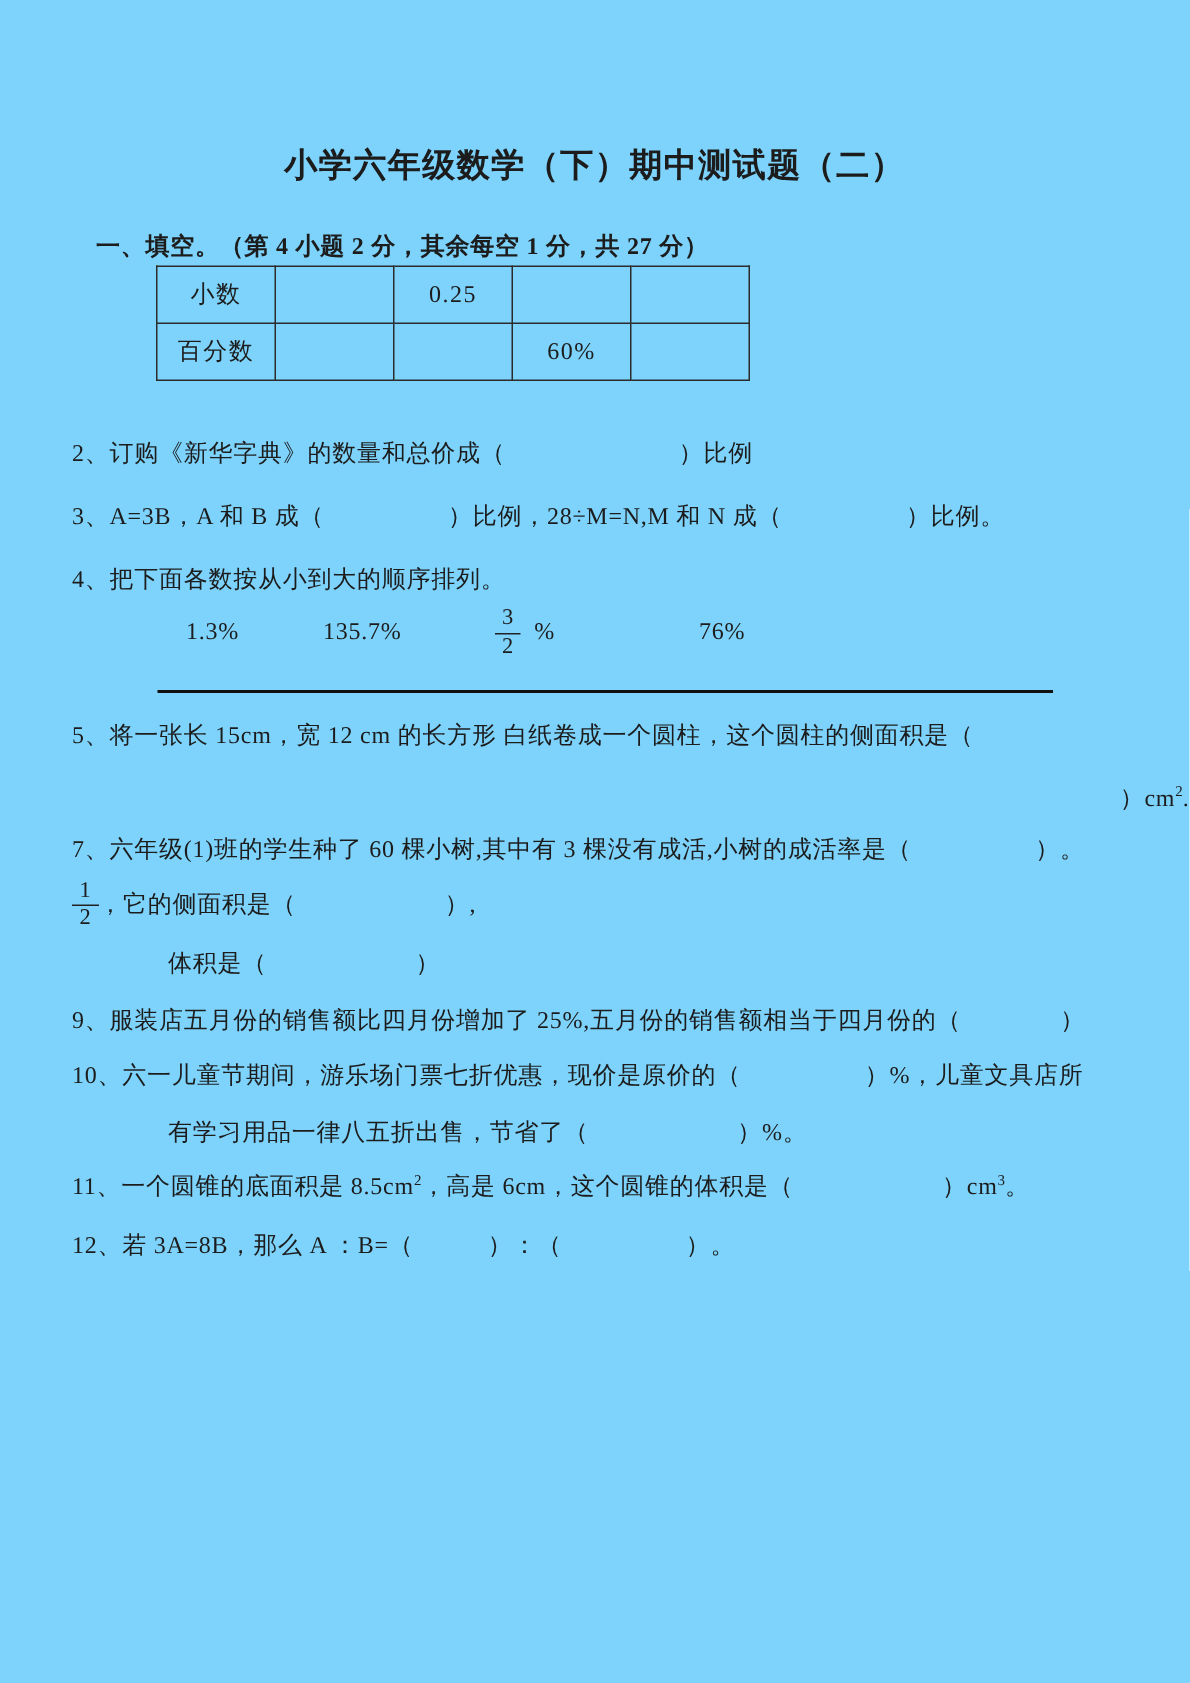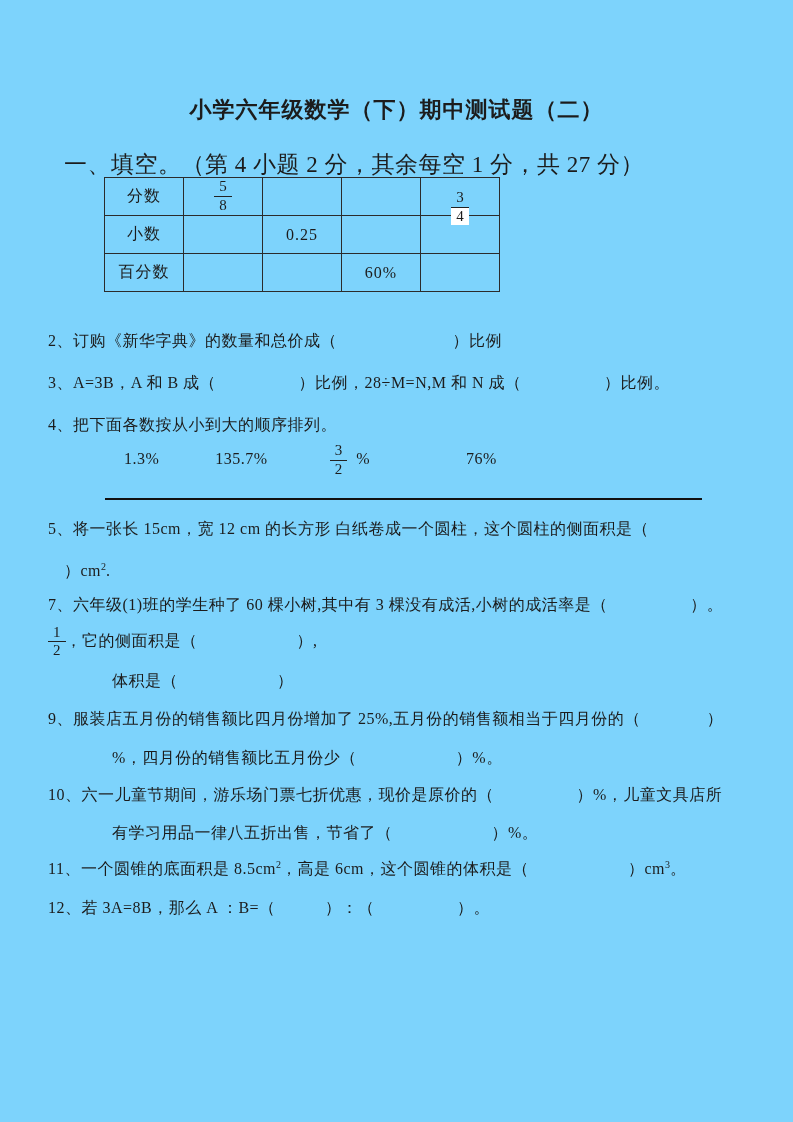--- a/index.html
+++ b/index.html
@@ -15,23 +15,23 @@
   .title{
     margin-top:95px;
     text-align:center;
     font-size:22px;
     line-height:29px;
     font-weight:bold;
     letter-spacing:1px;
   }
   .section-heading{
     margin:29px 0 0 64px;
-    font-size:23px;
+    font-size:16px;
     line-height:24px;
-    font-weight:normal;
+    font-weight:bold;
     letter-spacing:0.5px;
   }
   .line{
     margin-left:48px;
     font-size:16px;
     line-height:21px;
     letter-spacing:0.5px;
     white-space:nowrap;
   }
   .q1-label{margin-top:22px;margin-left:96px;}
@@ -69,21 +69,21 @@
   .values-row .v4{margin-left:96px;}
   .divider{
     margin:20px 0 0 105px;
     width:597px;
     border-top:2px solid #111;
   }
   .q2{margin-top:38px;}
   .q3{margin-top:21px;}
   .q4{margin-top:21px;}
   .q5l1{margin-top:18px;}
-  .q5l2{margin-top:21px;margin-left:64px;}
+  .q5l2{margin-top:21px;margin-left:64px;text-align:right;}
   .q6{margin-top:15px;}
   .q7{margin-top:13px;}
   .q8l1{margin-top:10px;}
   .q8l2{margin-top:11px;margin-left:112px;}
   .q9l1{margin-top:17px;}
   .q9l2{margin-top:18px;margin-left:112px;}
   .q10l1{margin-top:16px;}
   .q10l2{margin-top:17px;margin-left:112px;}
   .q11{margin-top:15px;}
   .q12{margin-top:18px;}
@@ -93,31 +93,20 @@
 
 <div class="page">
 
   <div class="title">小学六年级数学（下）期中测试题（二）</div>
 
   <div class="section-heading">一、填空。（第 4 小题 2 分，其余每空 1 分，共 27 分）</div>
 
 
   <table class="conv">
     <tbody>
-      <tr>
-        <td>分数</td>
-        <td>
-          <span class="frac"><span class="num">5</span><span class="den">8</span></span>
-        </td>
-        <td></td>
-        <td></td>
-        <td>
-          <span class="frac frac-straddle"><span class="num">3</span><span class="den">4</span></span>
-        </td>
-      </tr>
       <tr>
         <td>小数</td>
         <td></td>
         <td>0.25</td>
         <td></td>
         <td></td>
       </tr>
       <tr>
         <td>百分数</td>
         <td></td>
@@ -147,21 +136,20 @@
 
 
   <div class="line q7">7、六年级(1)班的学生种了 60 棵小树,其中有 3 棵没有成活,小树的成活率是（　　　　　）。</div>
 
   <div class="line q8l1">
     <span class="frac"><span class="num">1</span><span class="den">2</span></span><span>，它的侧面积是（　　　　　　）,</span>
   </div>
   <div class="line q8l2">体积是（　　　　　　）</div>
 
   <div class="line q9l1">9、服装店五月份的销售额比四月份增加了 25%,五月份的销售额相当于四月份的（　　　　）</div>
-  <div class="line q9l2">%，四月份的销售额比五月份少（　　　　　　）%。</div>
 
   <div class="line q10l1">10、六一儿童节期间，游乐场门票七折优惠，现价是原价的（　　　　　）%，儿童文具店所</div>
   <div class="line q10l2">有学习用品一律八五折出售，节省了（　　　　　　）%。</div>
 
   <div class="line q11">
     <span>11、一个圆锥的底面积是 8.5cm</span><sup>2</sup><span>，高是 6cm，这个圆锥的体积是（　　　　　　）cm</span><sup>3</sup><span>。</span>
   </div>
 
   <div class="line q12">12、若 3A=8B，那么 A ：B=（　　　）：（　　　　　）。</div>
 

